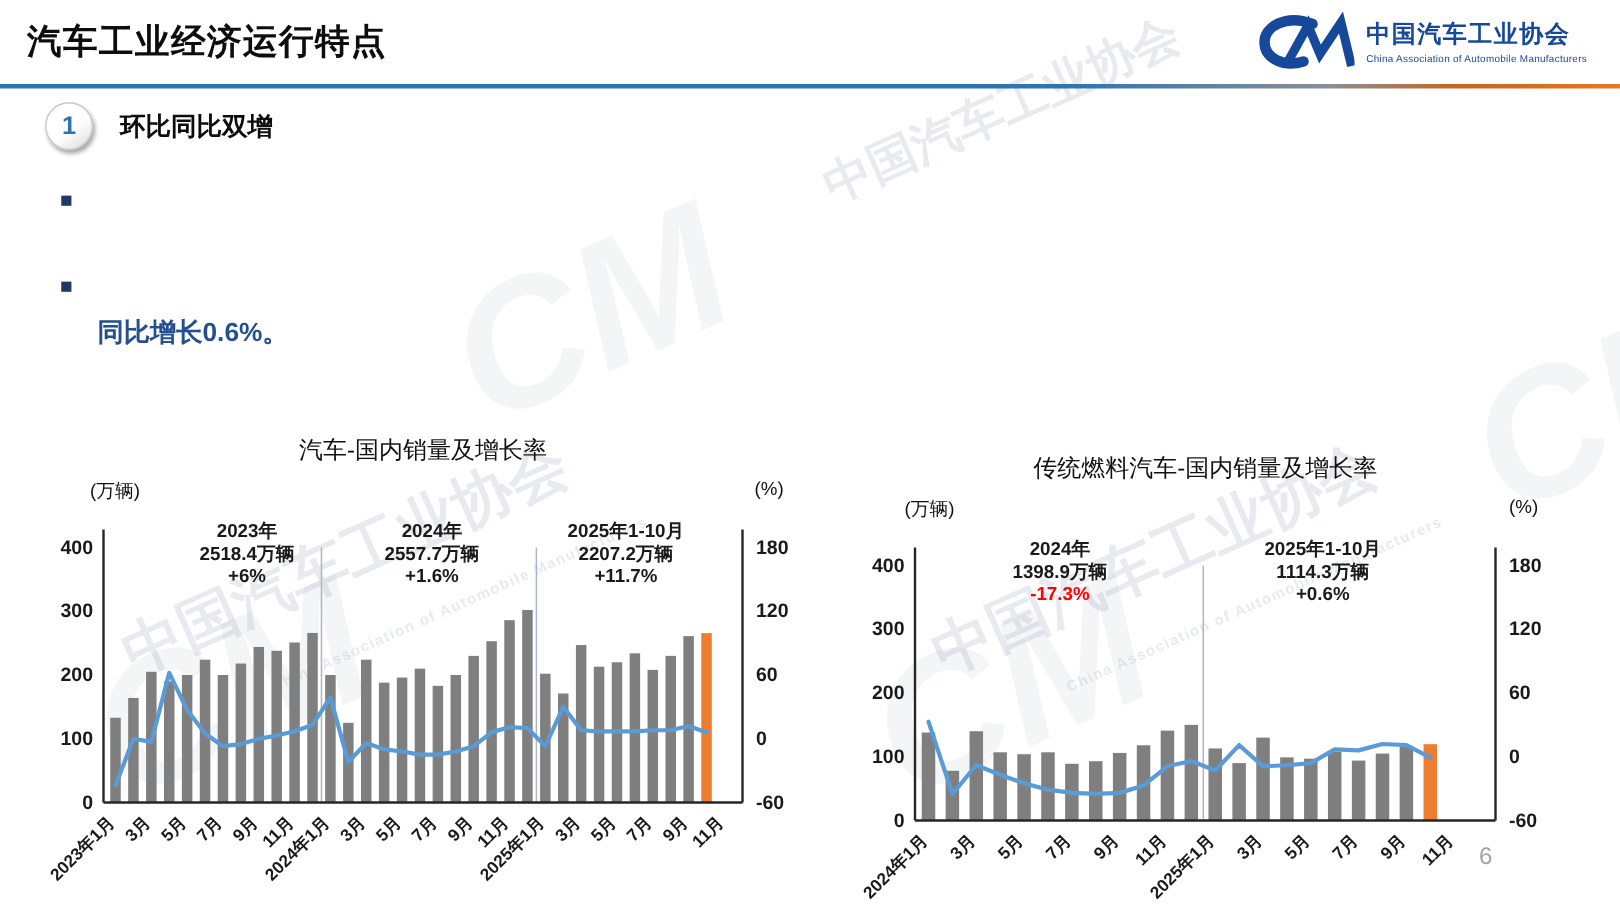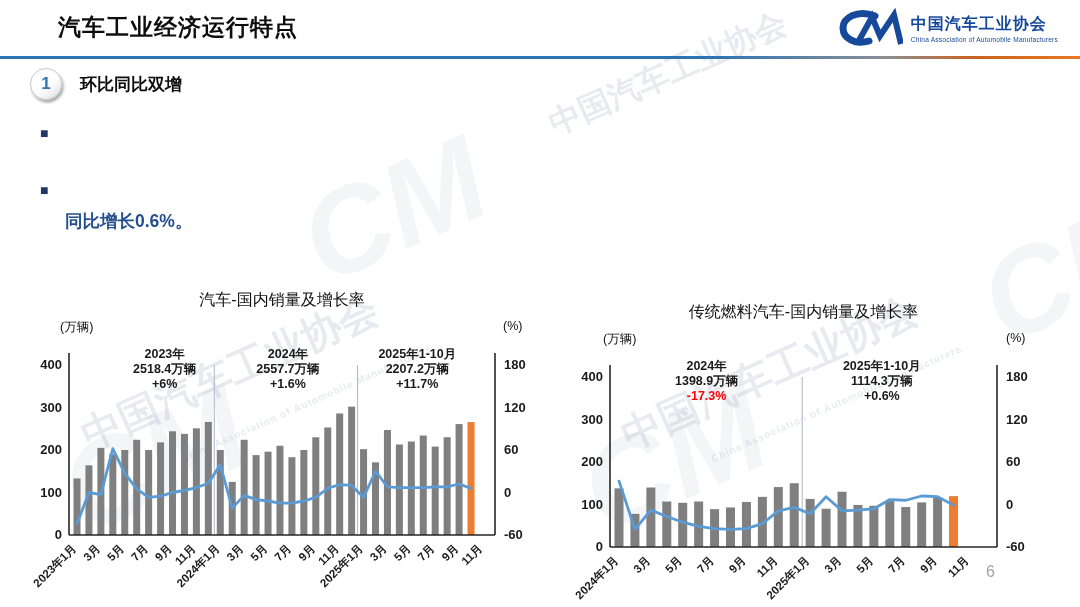--- a/index.html
+++ b/index.html
@@ -10,21 +10,21 @@
     -webkit-font-smoothing:antialiased;
   }
   
   .wm{position:absolute;z-index:1;color:#aab6c6;opacity:.28;white-space:nowrap;
       transform:rotate(-24deg);font-weight:700;pointer-events:none;}
   .wm-en{font-size:10px;letter-spacing:1px;}
   .wm-mark{font-size:120px;font-style:italic;font-weight:800;opacity:.12;}
   
   .layer{position:absolute;inset:0;z-index:2;}
   .page-title{position:absolute;left:18px;top:12px;font-size:23px;font-weight:800;
-      color:#0d0d0d;letter-spacing:1px;margin-left:40px;}
+      color:#0d0d0d;letter-spacing:1px;}
   .logo{position:absolute;right:22px;top:8px;display:flex;align-items:center;gap:8px;}
   .logo-mark{width:64px;height:42px;}
   .logo-text{display:flex;flex-direction:column;line-height:1.1;}
   .logo-cn{font-size:16px;font-weight:800;color:#17499a;letter-spacing:1px;}
   .logo-en{font-size:6.6px;color:#17499a;margin-top:3px;letter-spacing:.2px;}
   .divider{position:absolute;left:0;top:56px;width:1080px;height:3px;
       background:linear-gradient(90deg,#2e74b5 0%,#2e74b5 66%,#8a8f96 82%,#c9631f 90%,#e87722 100%);}
   
   .section{position:absolute;left:30px;top:68px;display:flex;align-items:center;gap:16px;}
   .num-badge{width:30px;height:30px;border-radius:50%;

